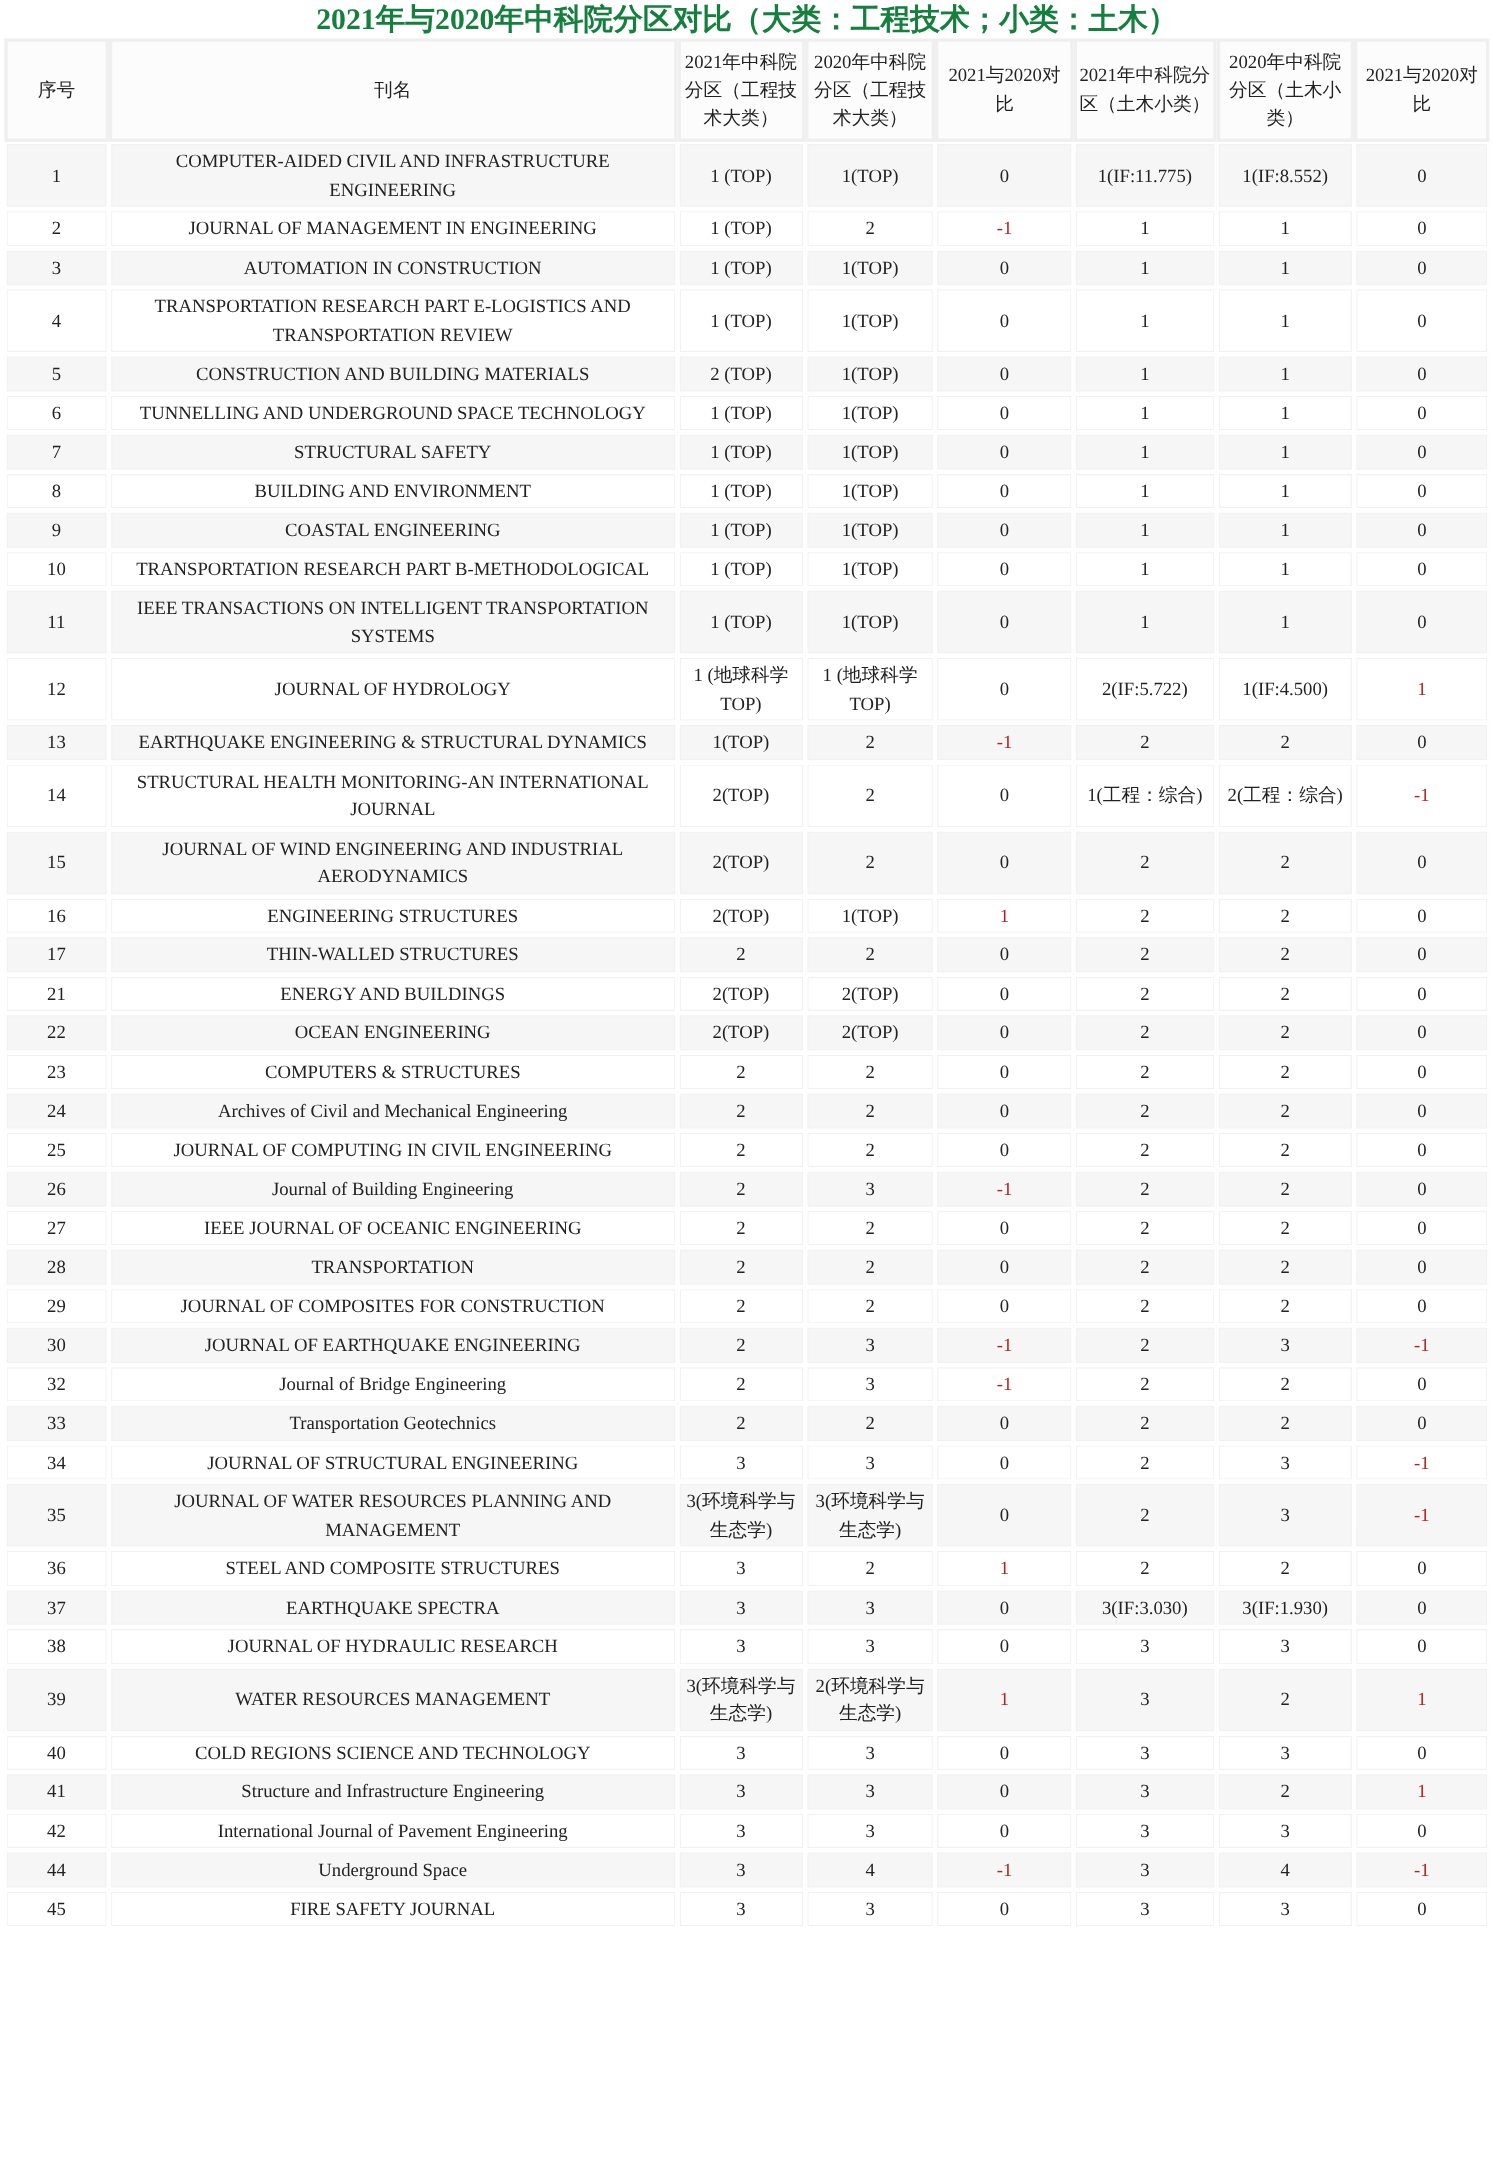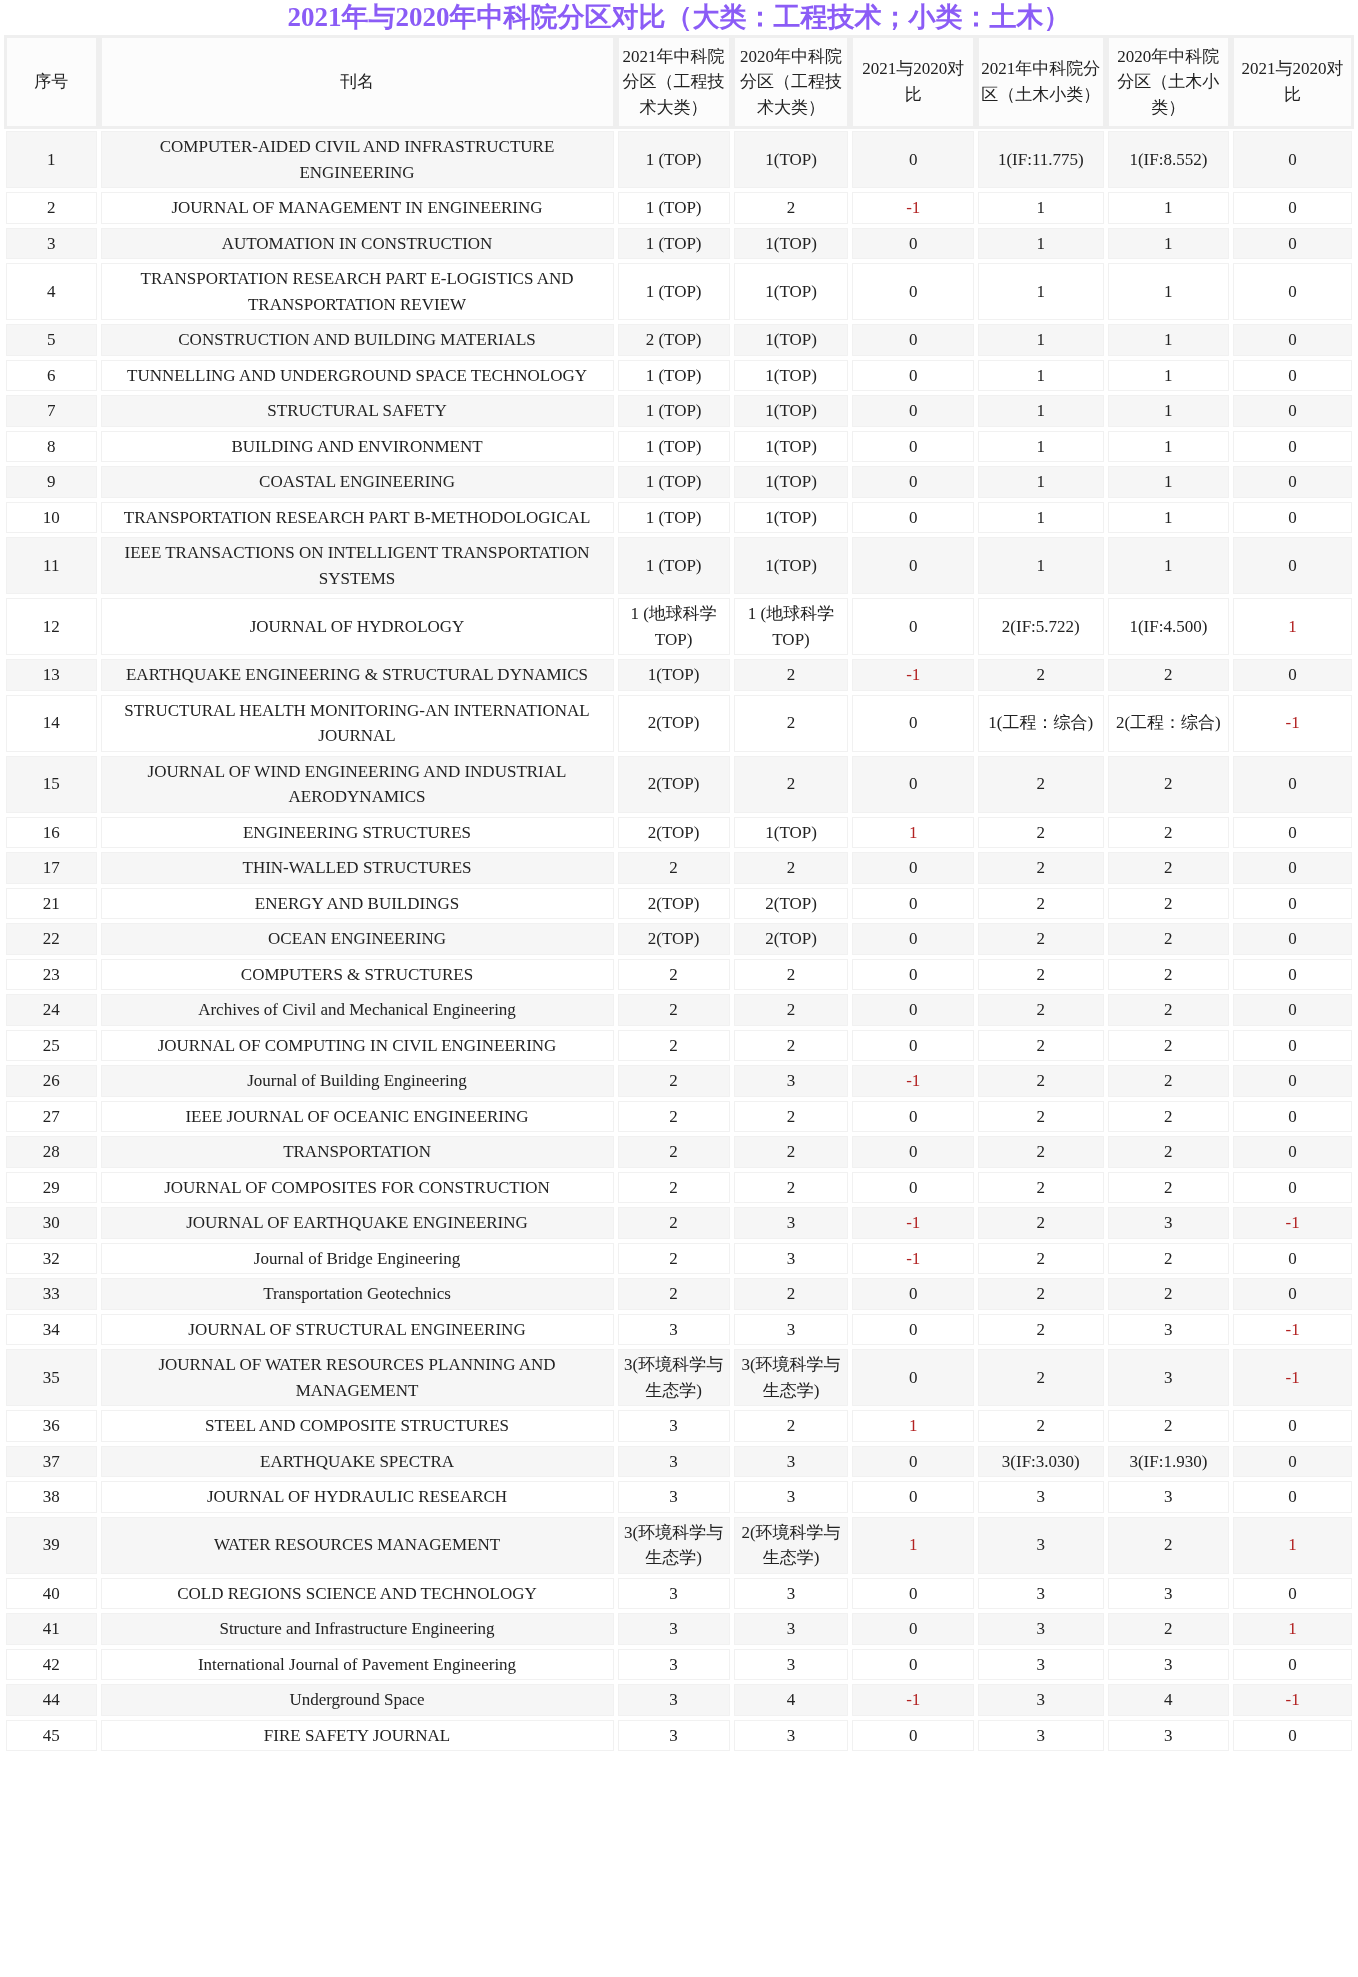--- a/index.html
+++ b/index.html
@@ -7,21 +7,21 @@
     width:1358px;
     background:#ffffff;
     font-family:"Liberation Serif","DejaVu Serif",serif;
     color:#333;
   }
   .page{position:relative;width:1358px;}
   .main-title{
     text-align:center;
     font-size:27px;
     font-weight:bold;
-    color:#8b5cf6;
+    color:#15803d;
     padding:3px 0 2px 0;
     line-height:1.1;
     font-family:"Liberation Serif","DejaVu Serif",serif;
   }
   table.rank-table{
     width:1350px;
     margin:0 4px;
     border-collapse:separate;
     border-spacing:0;
     table-layout:fixed;

